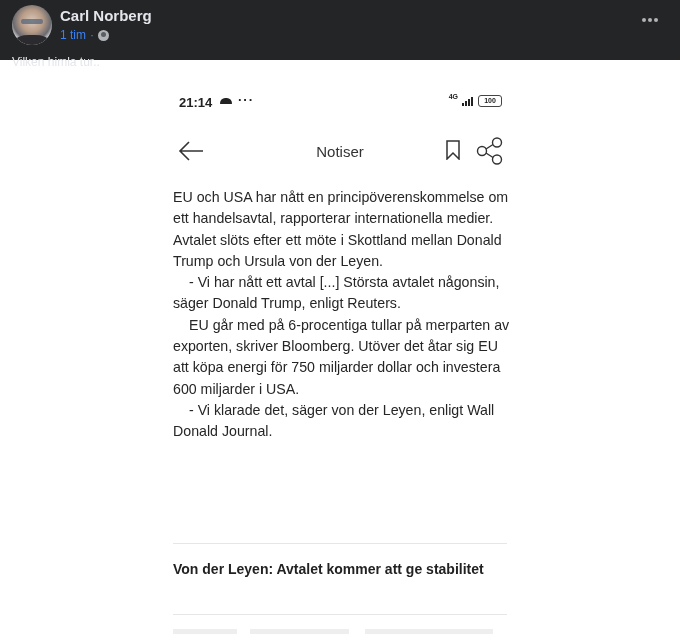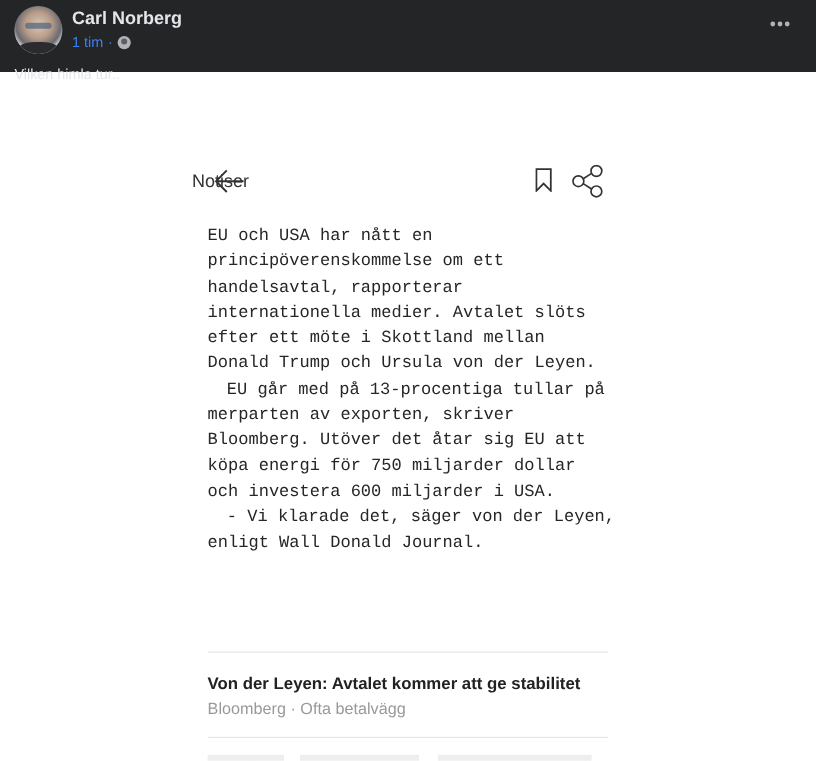--- a/index.html
+++ b/index.html
@@ -64,29 +64,29 @@
     .sb-net { position: absolute; right: 30px; top: 1px; font-size: 7px; font-weight: bold; }
     .sb-bars { position: absolute; right: 29px; top: 2px; display:flex; align-items:flex-end; gap:1px; }
     .sb-bars span { width:2px; background:#222; display:block; }
     .sb-battery {
       position: absolute; right: 0; top: 0; width: 22px; height: 10px; border: 1px solid #444;
       border-radius: 3px; font-size: 7px; font-weight: bold; text-align: center; line-height: 10px; color:#222;
     }
     .navbar { position: absolute; left: 0; top: 50px; width: 360px; height: 36px; }
     .back-arrow { position: absolute; left: 18px; top: 6px; width: 26px; height: 22px; cursor: pointer; }
     .nav-title {
-      position: absolute; left: 0; right: 0; top: 9px; 
+      position: absolute; left: 0; right: 0; top: 9px; text-align: center;
       font-size: 15px; color: #333;
     }
     .bookmark { position: absolute; left: 286px; top: 6px; width: 14px; height: 20px; cursor: pointer; }
     .share { position: absolute; left: 316px; top: 3px; width: 28px; height: 28px; cursor: pointer; }
 
     .article {
       position: absolute; left: 13px; top: 103px; width: 340px;
-      font-family: Liberation Mono, monospace;
+      font-family: Liberation Sans, sans-serif;
       font-size: 14.2px; line-height: 21.3px; color: #262626;
     }
     .article p { margin: 0; }
     .article p.indent { text-indent: 16px; }
     .divider { position: absolute; left: 13px; width: 334px; height: 1px; background: #e6e6e6; }
     .rel-title {
       position: absolute; left: 13px; top: 477px;
       font-size: 14px; font-weight: bold; color: #222;
     }
     .rel-meta {
@@ -115,41 +115,54 @@
   </div>
   <div class="more">
     <span></span>
     <span></span>
     <span></span>
   </div>
   <div class="caption">Vilken himla tur..</div>
 </div>
 
 <div class="phone">
+  <div class="statusbar">
+    <span class="sb-time">21:14</span>
+    <span class="sb-cloud"></span>
+    <span class="sb-dots">···</span>
+    <span class="sb-net" style="right:44px;top:-2px;">4G</span>
+    <span class="sb-bars">
+      <span style="height:3px"></span>
+        <span style="height:5px"></span>
+        <span style="height:7px"></span>
+        <span style="height:9px"></span>
+    </span>
+    <span class="sb-battery">100</span>
+  </div>
 
   <div class="navbar">
     <svg class="back-arrow" viewBox="0 0 26 22">
       <path d="M25 11 H2 M11 2 L2 11 L11 20" stroke="#333" stroke-width="1.6" fill="none"></path>
     </svg>
     <div class="nav-title">Notiser</div>
     <svg class="bookmark" viewBox="0 0 14 20">
       <path d="M1 1 H13 V19 L7 13 L1 19 Z" stroke="#333" stroke-width="1.5" fill="none"></path>
     </svg>
     <svg class="share" viewBox="0 0 28 28">
       <circle cx="6" cy="14" r="4.5" stroke="#333" stroke-width="1.4" fill="none"></circle>
       <circle cx="21" cy="5.5" r="4.5" stroke="#333" stroke-width="1.4" fill="none"></circle>
       <circle cx="21" cy="22.5" r="4.5" stroke="#333" stroke-width="1.4" fill="none"></circle>
       <path d="M10 12 L17 7.5 M10 16 L17 20.5" stroke="#333" stroke-width="1.4"></path>
     </svg>
   </div>
 
   <div class="article">
     <p>EU och USA har nått en principöverenskommelse om ett handelsavtal, rapporterar internationella medier. Avtalet slöts efter ett möte i Skottland mellan Donald Trump och Ursula von der Leyen.</p>
-    <p class="indent">EU går med på 13-procentiga tullar på merparten av exporten, skriver Bloomberg. Utöver det åtar sig EU att köpa energi för 750 miljarder dollar och investera 600 miljarder i USA.</p>
+    <p class="indent">- Vi har nått ett avtal [...] Största avtalet någonsin, säger Donald Trump, enligt Reuters.</p>
+    <p class="indent">EU går med på 6-procentiga tullar på merparten av exporten, skriver Bloomberg. Utöver det åtar sig EU att köpa energi för 750 miljarder dollar och investera 600 miljarder i USA.</p>
     <p class="indent">- Vi klarade det, säger von der Leyen, enligt Wall Donald Journal.</p>
   </div>
 
   <div class="divider" style="top:459px;"></div>
   <div class="rel-title">Von der Leyen: Avtalet kommer att ge stabilitet</div>
-  <div class="rel-meta">Bloomberg · Ofta betalvägg</div>
   <div class="divider" style="top:530px;"></div>
   <div class="next-hint"></div>
 </div>
 
 </body></html>

